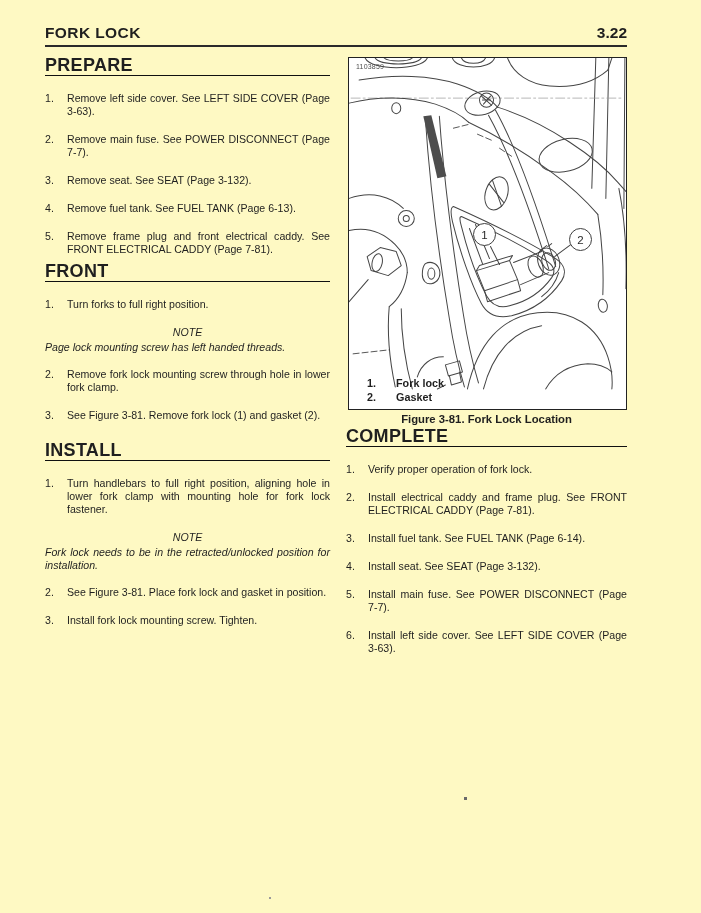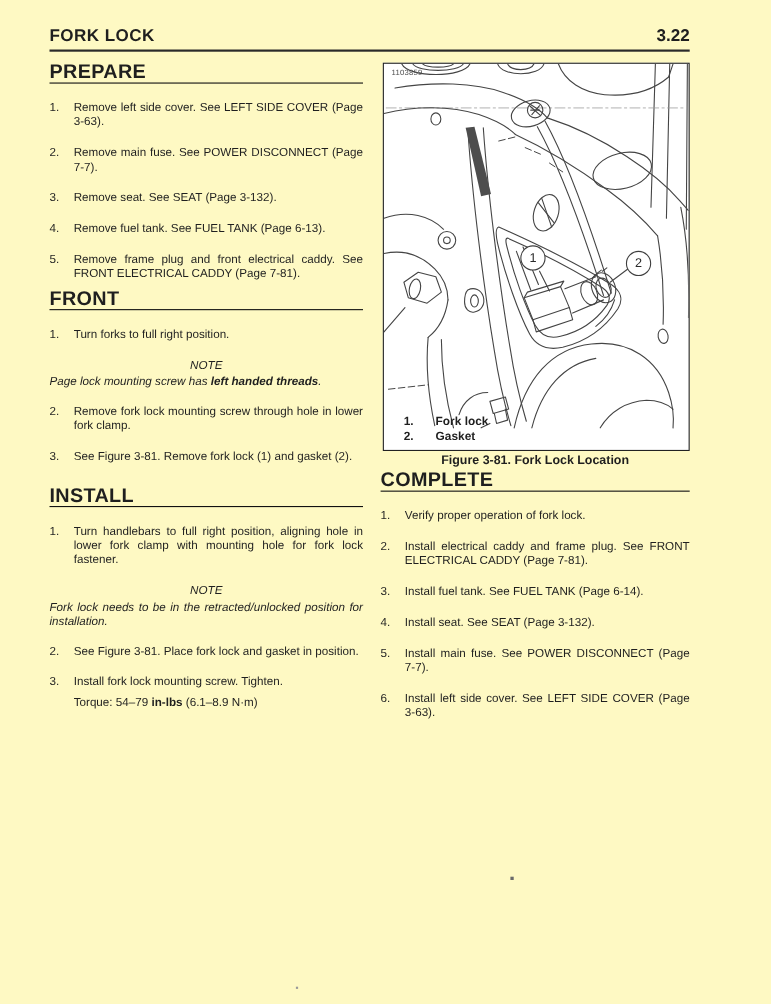--- a/index.html
+++ b/index.html
@@ -18,21 +18,21 @@
   .sec-h{font-size:18px;font-weight:bold;letter-spacing:.3px;line-height:15px;
          padding-bottom:2px;border-bottom:1.7px solid #101010;margin-bottom:16px;}
   .row{display:flex;margin-bottom:15px;font-size:10.6px;line-height:13px;}
   .num{width:22px;flex:none;}
   .txt{flex:1;text-align:justify;}
   .note-label{text-align:center;font-style:italic;font-size:10.6px;line-height:13px;
               margin:4px 0 2px 0;}
   .note-text{font-style:italic;font-size:10.6px;line-height:13px;text-align:justify;
              margin-bottom:14px;}
   .torque{margin:6px 0 0 22px;font-size:10.6px;line-height:13px;}
-  b.inline{font-weight:bold;}
+  b.inline{font-weight:normal;}
   
   .figure-box{position:absolute;left:348px;top:57px;width:279px;height:353px;
               border:1.7px solid #222;box-sizing:border-box;background:#fff;}
   .fig-id{position:absolute;left:7px;top:5px;font-size:7px;color:#4c4c4c;letter-spacing:.2px;}
   .art{position:absolute;left:0;top:0;width:100%;height:100%;}
   .art path,.art line,.art circle,.art ellipse,.art polyline{
       fill:none;stroke:#454545;stroke-width:1;stroke-linecap:round;stroke-linejoin:round;}
   .art .dashdot{stroke:#9a9a9a;stroke-width:.7;stroke-dasharray:9 3 2 3;}
   .art .dash{stroke-dasharray:6 3;stroke-width:.9;}
   .art .wedge{fill:#4d4d4d;stroke:none;}
@@ -115,21 +115,20 @@
       <div class="note-label">NOTE</div>
       <div class="note-text">Fork lock needs to be in the retracted/unlocked position for installation.</div>
       <div class="row">
         <span class="num">2.</span>
         <span class="txt">See Figure 3-81. Place fork lock and gasket in position.</span>
       </div>
       <div class="row" style="margin-bottom:0;">
         <span class="num">3.</span>
         <span class="txt">Install fork lock mounting screw. Tighten.</span>
       </div>
-      <div class="torque"><span>Torque: 54–79 </span><b class="inline">in-lbs</b><span> (6.1–8.9 N·m)</span></div>
     </div>
   </div>
 
   <div class="figure-box">
     <svg class="art" viewBox="0 0 276 350">
 
       <path d="M16,0 C22,13 72,13 78,0"></path>
       <path d="M26,0 C31,8 67,8 72,0"></path>
       <path d="M35,0 C39,4 59,4 63,0"></path>
 

